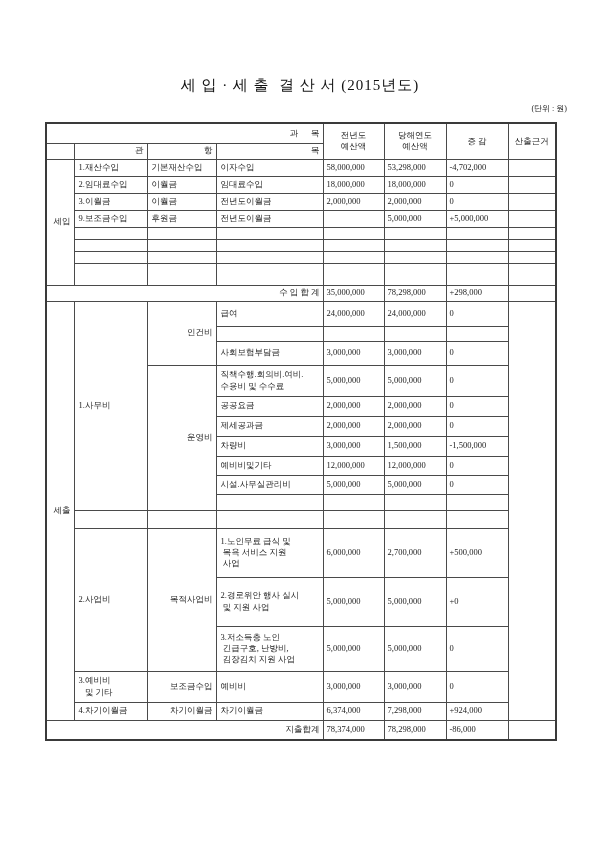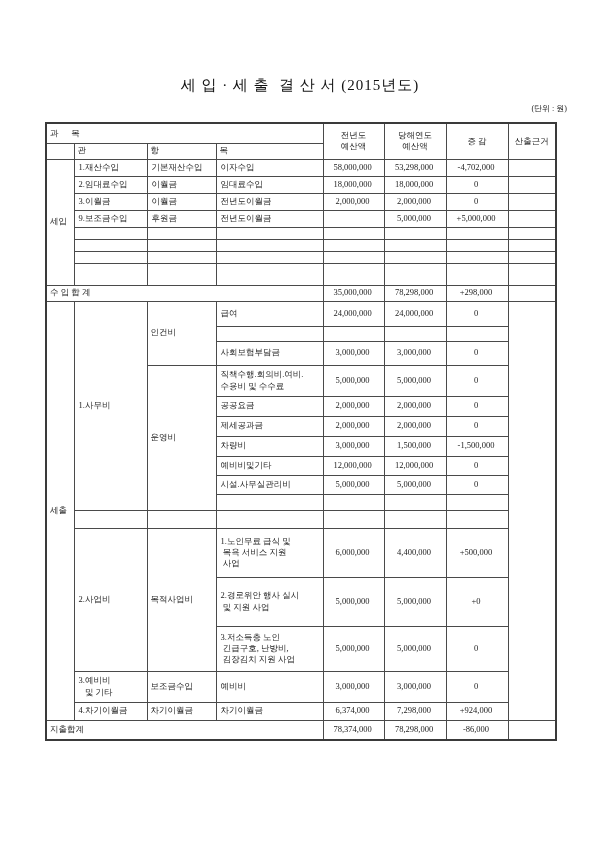--- a/index.html
+++ b/index.html
@@ -19,23 +19,23 @@
     position:absolute;left:45px;width:510px;table-layout:fixed;
     border-collapse:collapse;border:2px solid #3a3a3a;
   }
   #t1{top:122px;}
   #t2{top:741px;}
   td{
     border:1px solid #4a4a4a;vertical-align:middle;
     font-size:8.5px;line-height:1.3;padding:1px 3px;color:#1c1c1c;
     overflow:hidden;
   }
-  td.c{text-align:left;}
+  td.c{text-align:right;}
   td.l{text-align:left;padding-left:4px;}
-  td.n{text-align:center;padding-right:5px;}
+  td.n{text-align:left;padding-right:5px;}
   td.pre{white-space:pre-wrap;}
   td.hdr{text-align:center;white-space:pre-line;font-size:8.5px;}
 </style>
 </head>
 <body>
 
 <div class="page">
 
   <div class="doc-title">세 입 · 세 출  결 산 서 (2015년도)</div>
   <div class="unit-note">(단위 : 원)</div>
@@ -225,21 +225,21 @@
           <td></td>
           <td></td>
       </tr>
       <tr style="height:49px">
         <td class="l" rowspan="3">2.사업비</td>
         <td class="c" rowspan="3">목적사업비</td>
         <td class="l pre">1.노인무료 급식 및
  목욕 서비스 지원
  사업</td>
         <td class="n">6,000,000</td>
-        <td class="n">4,400,000</td>
+        <td class="n">2,700,000</td>
         <td class="n">+500,000</td>
       </tr>
       <tr style="height:49px">
         <td class="l pre">2.경로위안 행사 실시
  및 지원 사업</td>
         <td class="n">5,000,000</td>
         <td class="n">5,000,000</td>
         <td class="n">+0</td>
       </tr>
       <tr style="height:45px">

